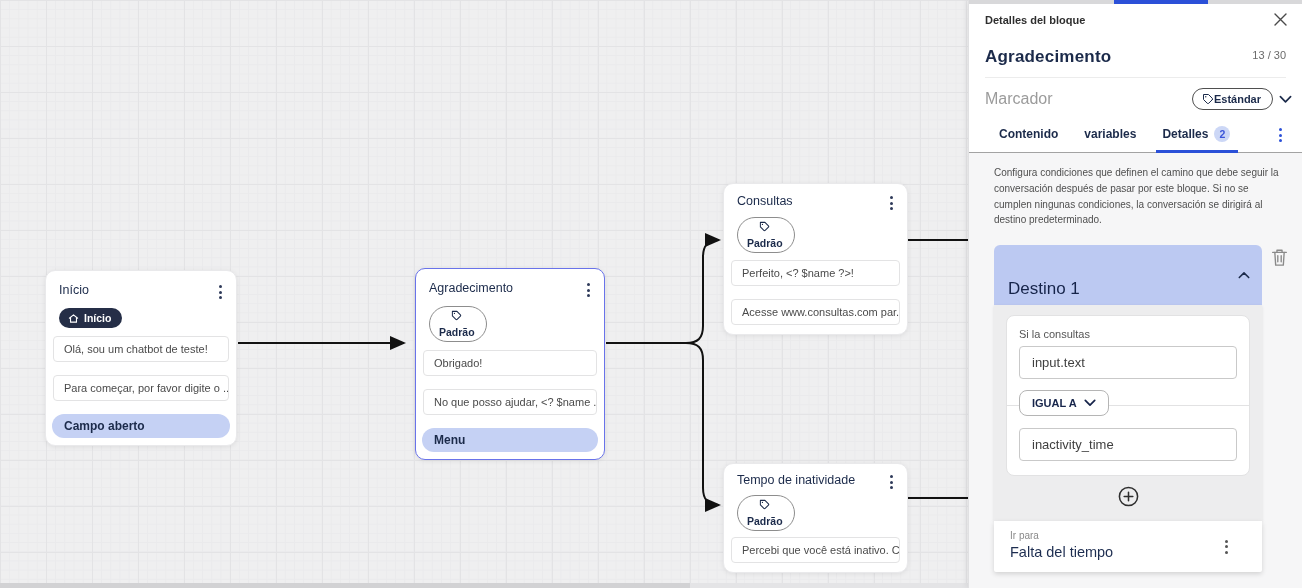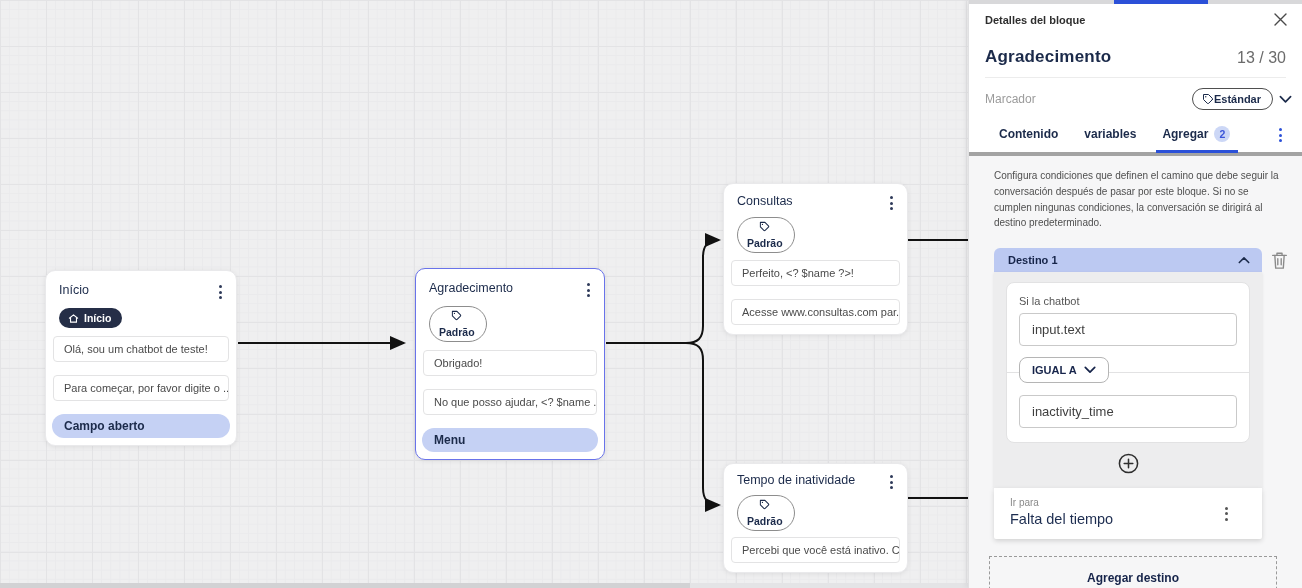--- a/index.html
+++ b/index.html
@@ -43,43 +43,43 @@
   
   .panel { position:absolute; top:0; right:0; width:334px; height:588px; background:#fff;
     border-left:1px solid #e0e0e2; box-shadow:-2px 0 6px rgba(0,0,0,.06); }
   .panel-topstrip { position:relative; height:4px; background:#d8d8da; }
   .panel-topstrip .seg { position:absolute; left:145px; top:0; width:94px; height:4px; background:#2b50d8; }
   .panel-header { display:flex; justify-content:space-between; align-items:center; padding:8px 14px 6px 16px; }
   .panel-header-title { font-size:11px; font-weight:600; color:#2e2e2e; }
   .close-btn { cursor:pointer; color:#4a4a4a; display:flex; }
   .block-title-row { display:flex; justify-content:space-between; align-items:flex-start; padding:14px 16px 0 16px; }
   .block-title { font-size:17px; font-weight:600; color:#1b2a4a; letter-spacing:.2px; }
-  .counter { font-size:16px; color:#6b6b6b; padding-top:2px; }
+  .counter { font-size:11px; color:#6b6b6b; padding-top:2px; }
   .title-divider { border-bottom:1px solid #ececec; margin:10px 16px 0; }
   .marker-row { display:flex; justify-content:space-between; align-items:center; padding:10px 10px 0 16px; }
-  .marker-label { font-size:12px; color:#9b9b9b; }
+  .marker-label { font-size:16px; color:#9b9b9b; }
   .marker-right { display:flex; align-items:center; gap:6px; }
   .chip { display:inline-flex; align-items:center; border:1px solid #4f4f4f; border-radius:20px;
     padding:4px 11px 4px 9px; font-size:11px; font-weight:700; color:#1b2a4a; background:#fff; cursor:pointer; }
   .chev { display:flex; color:#1b2a4a; cursor:pointer; }
   .tabs-row { position:relative; display:flex; align-items:center; gap:26px; padding:16px 16px 0 30px;
-    border-bottom:4px solid #a3a3a3; }
+    border-bottom:1px solid #a3a3a3; }
   .tab { position:relative; font-size:12px; font-weight:700; color:#1b2a4a; padding-bottom:10px; cursor:pointer;
     display:flex; align-items:center; gap:6px; }
   .tab.active::after { content:""; position:absolute; left:-6px; right:-8px; bottom:-1px; height:3px; background:#2b50d8; }
   .tab-badge { display:inline-flex; justify-content:center; align-items:center; width:16px; height:16px;
     border-radius:50%; background:#ccd7f6; color:#3b55d9; font-size:10.5px; font-weight:700; }
   .tabs-kebab { margin-left:auto; color:#2b50d8; margin-bottom:8px; }
   .panel-content { background:#f6f6f7; height:441px; padding:12px 14px 0 25px; }
   .description { font-size:10px; color:#4f4f4f; line-height:1.58; padding-right:6px; }
   .dest-row { display:flex; gap:9px; margin-top:17px; align-items:flex-start; }
   .dest-card { flex:1; max-width:269px; }
   .dest-head { display:flex; justify-content:space-between; align-items:center; background:#bcc9f2;
     border-radius:6px 6px 0 0; padding:6px 12px 6px 14px; cursor:pointer; }
-  .dest-head-title { font-size:11px; font-weight:700; color:#16244a; }
+  .dest-head-title { font-size:17px; font-weight:400; color:#16244a;margin-top:28px; }
   .dest-body { background:#ededee; padding:10px 12px 6px; box-shadow:0 1px 3px rgba(0,0,0,.10); }
   .cond-card { background:#fff; border:1px solid #e2e2e3; border-radius:8px; padding:12px 12px 14px; }
   .cond-label { font-size:11px; color:#555; margin-bottom:6px; }
   .text-input { width:100%; border:1px solid #c9c9c9; border-radius:4px; padding:8px 12px;
     font-size:13px; color:#3f3f3f; background:#fff; outline:none;
     font-family:"Liberation Sans","DejaVu Sans",sans-serif; }
   .op-row { position:relative; height:29px; margin:11px -12px 9px; }
   .op-row::before { content:""; position:absolute; left:0; right:0; top:50%; border-top:1px solid #e2e2e3; }
   .op-btn { position:absolute; left:12px; top:0; display:inline-flex; align-items:center; gap:7px;
     background:#fff; border:1px solid #b5b5b5; border-radius:8px; padding:6px 12px;
@@ -250,21 +250,21 @@
     </div>
 
     <div class="tabs-row">
       <span class="tab">
           <span>Contenido</span>
         </span>
       <span class="tab">
           <span>variables</span>
         </span>
       <span class="tab active">
-        <span>Agregar</span>
+        <span>Detalles</span>
         <span class="tab-badge">2</span>
       </span>
       <span class="kebab tabs-kebab">
           <i></i>
           <i></i>
           <i></i>
         </span>
     </div>
 
     <div class="panel-content">
@@ -275,21 +275,21 @@
           <div class="dest-head">
             <span class="dest-head-title">Destino 1</span>
             <span class="chev">
               <svg width="12" height="8" viewBox="0 0 14 9" fill="none" stroke="#1b2a4a" stroke-width="1.8" stroke-linecap="round" stroke-linejoin="round">
                   <path d="M1.5 7.5 L7 2 L12.5 7.5"></path>
                 </svg>
             </span>
           </div>
           <div class="dest-body">
             <div class="cond-card">
-              <div class="cond-label">Si la chatbot</div>
+              <div class="cond-label">Si la consultas</div>
               <input class="text-input" type="text" value="input.text" style="">
               <div class="op-row">
                 <span class="op-btn">
                   <span>IGUAL A</span>
                   <svg width="12" height="8" viewBox="0 0 14 9" fill="none" stroke="#16244a" stroke-width="2" stroke-linecap="round" stroke-linejoin="round">
                       <path d="M1.5 1.5 L7 7 L12.5 1.5"></path>
                     </svg>
                 </span>
               </div>
               <input class="text-input" type="text" value="inactivity_time" style="">

